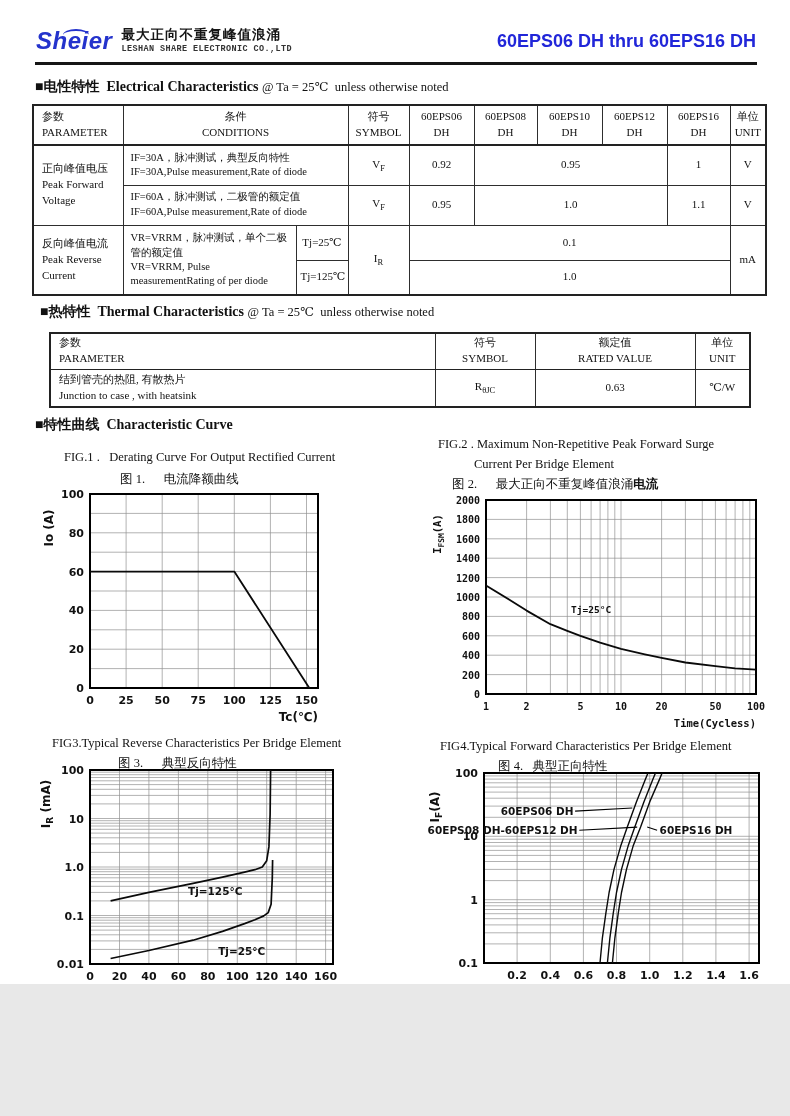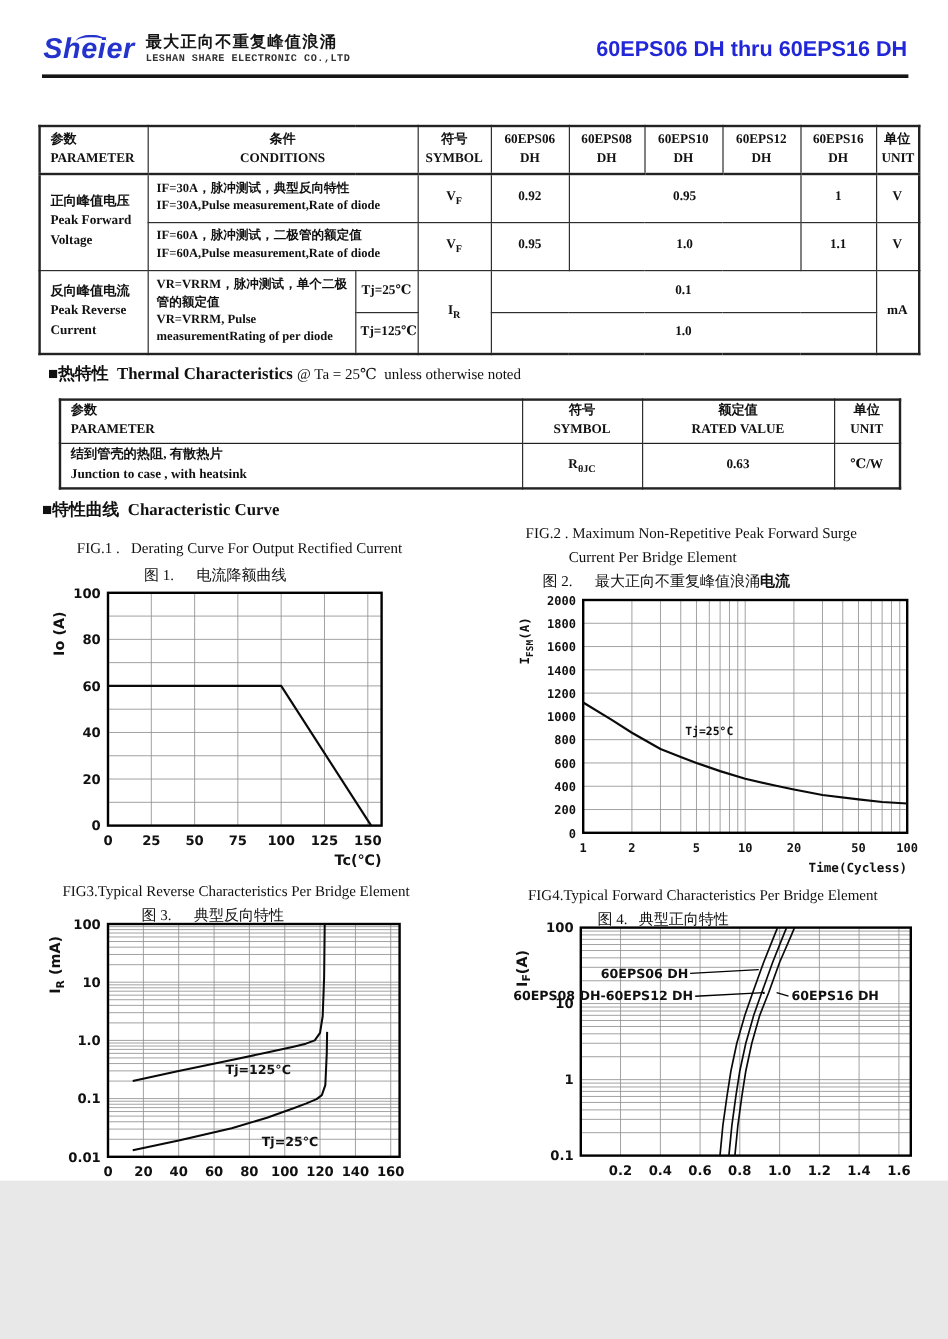--- a/index.html
+++ b/index.html
@@ -22,21 +22,21 @@
   .sec .rest{font-weight:normal;font-size:12.5px;}
   .sec1{left:35px;top:78px;}
   .sec2{left:40px;top:303px;}
   .sec3{left:35px;top:416px;}
 
   
   table{border-collapse:collapse;table-layout:fixed;}
   .etable{position:absolute;left:32px;top:104px;width:733px;border:2px solid #222;}
   .ttable{position:absolute;left:49px;top:332px;width:700px;border:2px solid #222;}
   th,td{border:1px solid #2e2e2e;text-align:center;vertical-align:middle;padding:1px 4px;
-        font-size:11px;font-weight:bold;line-height:1.45;}
+        font-size:11px;font-weight:normal;line-height:1.45;}
   .etable tr.hdr{height:40px;} .etable tr.r40{height:40px;} .etable tr.r35{height:35px;}
   .etable tr.hdr th{border-bottom:2px solid #222;}
   .ttable tr.hdr{height:36px;} .ttable tr.hdr th{border-bottom:1.5px solid #222;}
   .ttable tr.dr{height:38px;}
   .al{text-align:left;padding-left:8px;}
   .cond{text-align:left;padding-left:7px;font-size:10.5px;line-height:1.4;}
   .cond4{line-height:1.35;}
   sub{font-size:8.5px;}
 
   
@@ -65,20 +65,21 @@
     <span class="logo">Sheier</span>
     <span class="logo-arc"></span>
     <div>
       <div class="company-cn">最大正向不重复峰值浪涌</div>
       <div class="company-en">LESHAN SHARE ELECTRONIC CO.,LTD</div>
     </div>
   </div>
   <div class="part-range">60EPS06 DH thru 60EPS16 DH</div>
   <div class="hrule"></div>
 
+  <div class="sec sec1"><b>■电性特性  Electrical Characteristics </b><span class="rest">@ Ta = 25℃  unless otherwise noted</span></div>
 
   <table class="etable">
     <colgroup>
       <col style="width:90px">
         <col style="width:173px">
         <col style="width:52px">
         <col style="width:61px">
       <col style="width:65px">
         <col style="width:63px">
         <col style="width:65px">

